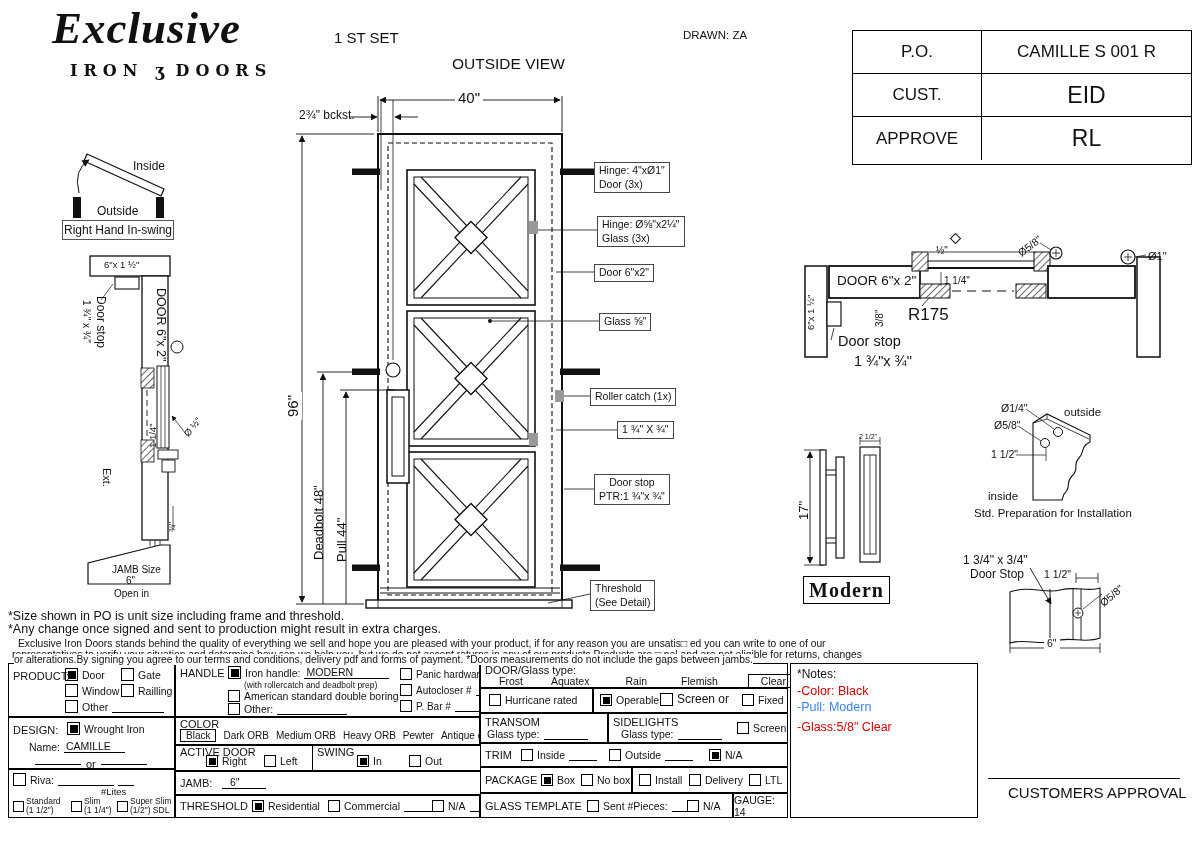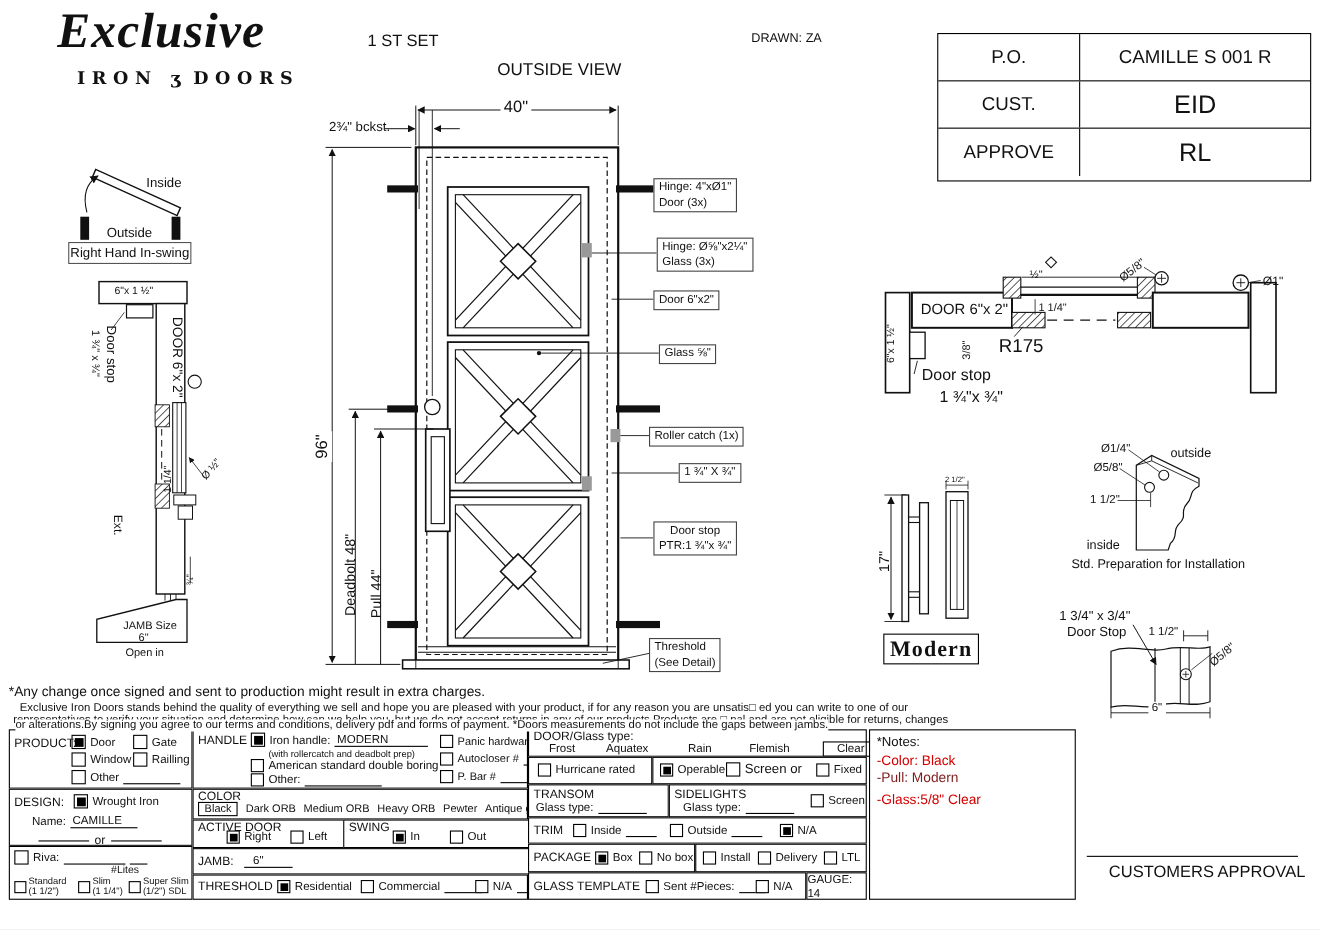--- a/index.html
+++ b/index.html
@@ -339,20 +339,21 @@
 <div class="L" style="left:991px;top:449px;font-size:10.5px;">1 1/2"</div>
 <div class="L" style="left:988px;top:490px;font-size:11.5px;">inside</div>
 <div class="L" style="left:974px;top:507px;font-size:11.5px;">Std. Preparation for Installation</div>
 
 <div class="L f12" style="left:963px;top:554px;">1 3/4" x 3/4"</div>
 <div class="L f12" style="left:970px;top:568px;">Door Stop</div>
 <div class="L" style="left:1044px;top:569px;font-size:10.5px;">1 1/2"</div>
 <div class="L" style="left:1098px;top:600px;font-size:10.5px;transform:rotate(-40deg);transform-origin:0 0;">Ø5/8"</div>
 <div class="L wbg" style="left:1044px;top:638px;font-size:10.5px;">6"</div>
 
+<div class="L" style="left:8px;top:610px;font-size:12.5px;">*Size shown in PO is unit size including frame and threshold.</div>
 <div class="L" style="left:8px;top:623px;font-size:12.5px;">*Any change once signed and sent to production might result in extra charges.</div>
 <div class="L" style="left:18px;top:638px;font-size:10.3px;">Exclusive Iron Doors stands behind the quality of everything we sell and hope you are pleased with your product, if for any reason you are unsatis□ ed you can write to one of our</div>
 <div class="L" style="left:12px;top:649px;font-size:10.3px;">representatives to verify your situation and determine how can we help you, but we do not accept returns in any of our products.Products are □ nal and are not eligible for returns, changes</div>
 <div class="L" style="left:14px;top:654px;font-size:10.3px;background:#fff;">or alterations.By signing you agree to our terms and conditions, delivery pdf and forms of payment. *Doors measurements do not include the gaps between jambs.</div>
 
 <div class="cell" style="left:8px;top:663px;width:167px;height:54px;">
   <span class="L f11" style="left:4px;top:6px;">PRODUCT:</span>
   <span class="row" style="left:56px;top:4px;">
         <span class="cb checked"></span>
         <span>Door</span>
@@ -605,20 +606,20 @@
         <span>N/A</span>
       </span>
 </div>
 <div class="cell" style="left:733px;top:793px;width:55px;height:25px;display:flex;align-items:center;justify-content:center;">
   <span>GAUGE: 14</span>
 </div>
 
 <div class="cell" style="left:790px;top:663px;width:188px;height:155px;">
   <span class="L f12" style="left:6px;top:4px;">*Notes:</span>
   <span class="L note-red" style="left: 6px; top: 18px; color: rgb(212, 0, 0);">-Color: Black</span>
-  <span class="L note-red" style="left: 6px; top: 34px; color: #7f1d1d;">-Pull: Modern</span>
+  <span class="L note-red" style="left: 6px; top: 34px; color: #3b82f6;">-Pull: Modern</span>
   <span class="L note-red" style="left: 6px; top: 54px; color: rgb(212, 0, 0);">-Glass:5/8"  Clear</span>
 </div>
 
 <div class="appr-line" style="left:988px;top:778px;width:192px;"></div>
 <div class="L f15" style="left:1008px;top:785px;">CUSTOMERS APPROVAL</div>
 
 </div>
 
 </body></html>

